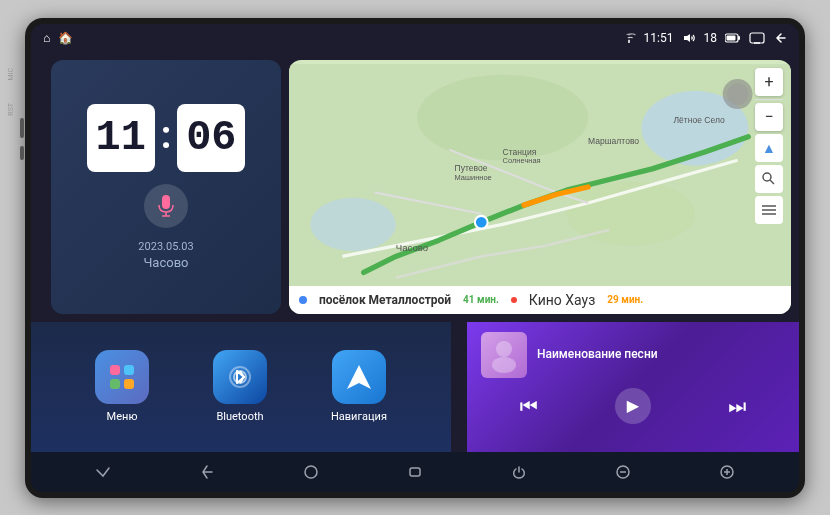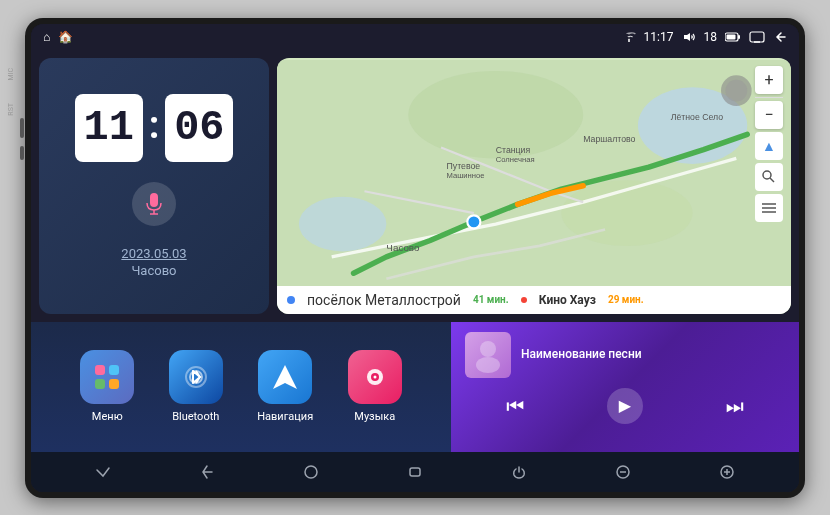--- a/index.html
+++ b/index.html
@@ -81,22 +81,23 @@
     
     .clock-panel {
       width: 230px;
       background: linear-gradient(135deg, #2a3a5c, #1e2d4a);
       border-radius: 12px;
       display: flex;
       flex-direction: column;
       align-items: center;
       justify-content: center;
       padding: 4px;
-      gap: 20px;
+      gap: 12px;
       flex-shrink: 0;
+      margin-left: 12px;
     }
 
     .clock-display {
       display: flex;
       gap: 6px;
       align-items: center;
     }
 
     .clock-block {
       background: white;
@@ -130,23 +131,22 @@
       color: #ff6b9d;
       font-size: 20px;
     }
 
     .date-info {
       text-align: center;
       color: #a0b4d0;
     }
 
     .date-info .date {
-      font-size: 13px;
+      font-size: 11px;
       margin-bottom: 2px;
-      text-decoration: underline;
     }
 
     .date-info .day {
       font-size: 13px;
     }
 
     
     .map-panel {
       flex: 1;
       border-radius: 12px;
@@ -271,20 +271,21 @@
     }
 
     
     .music-player {
       flex: 1;
       background: linear-gradient(135deg, #7c3aed, #4c1d95, #5b21b6);
       display: flex;
       flex-direction: column;
       padding: 10px 14px;
       gap: 6px;
+      margin-left: 16px;
     }
 
     .music-info {
       display: flex;
       align-items: center;
       gap: 10px;
     }
 
     .album-art {
       width: 46px;
@@ -407,21 +408,21 @@
         <span class="status-icon">🏠</span>
       </div>
       <div class="status-right">
 
         <svg width="14" height="12" viewBox="0 0 14 12">
           <path d="M7 9.5 L8.2 8.1 A2 2 0 0 0 5.8 8.1 Z" fill="white"></path>
           <path d="M7 6.5 Q8.8 5.2 10.2 6.5 L11 5.5 Q8.8 3.8 5.2 5.5 Z" fill="white" opacity="0.8"></path>
           <path d="M7 3.5 Q10.5 1.5 13 3.5 L13.8 2.3 Q10.2 0 3.8 2.3 Z" fill="white" opacity="0.6"></path>
           <circle cx="7" cy="10" r="1" fill="white"></circle>
         </svg>
-        <span style="color:white; font-size:12px;">11:17</span>
+        <span style="color:white; font-size:12px;">11:51</span>
 
         <svg width="14" height="12" viewBox="0 0 14 12">
           <polygon points="2,4 5,4 8,2 8,10 5,8 2,8" fill="white"></polygon>
           <path d="M9.5 4.5 Q11 6 9.5 7.5" stroke="white" fill="none" stroke-width="1.2"></path>
           <path d="M11 3 Q13.5 6 11 9" stroke="white" fill="none" stroke-width="1.2"></path>
         </svg>
         <span style="color:white; font-size:12px;">18</span>
 
         <svg width="16" height="10" viewBox="0 0 16 10">
           <rect x="0" y="1" width="13" height="8" rx="2" fill="none" stroke="white" stroke-width="1.2"></rect>
@@ -515,24 +516,24 @@
                 <svg width="16" height="14" viewBox="0 0 16 14">
                   <line x1="1" y1="3" x2="15" y2="3" stroke="#555" stroke-width="1.5"></line>
                   <line x1="1" y1="7" x2="15" y2="7" stroke="#555" stroke-width="1.5"></line>
                   <line x1="1" y1="11" x2="15" y2="11" stroke="#555" stroke-width="1.5"></line>
                 </svg>
               </div>
             </div>
             
             <div class="map-bottom-bar">
               <div class="map-dot"></div>
-              <span style="font-size:14px; color:#333;">посёлок Металлострой</span>
+              <span style="font-size:12px; color:#333;font-weight:bold;">посёлок Металлострой</span>
               <span style="font-size:10px; color:#4caf50; font-weight:bold;">41 мин.</span>
               <div style="width:6px; height:6px; background:#f44336; border-radius:50%;"></div>
-              <span style="font-size:12px; color:#333;font-weight:bold;">Кино Хауз</span>
+              <span style="font-size:14px; color:#333;">Кино Хауз</span>
               <span style="font-size:10px; color:#ff9800; font-weight:bold;">29 мин.</span>
             </div>
           </div>
         </div>
       </div>
 
       <div class="bottom-section">
 
         <div class="app-icons">
 
@@ -564,30 +565,20 @@
 
           <div class="app-icon">
             <div class="app-icon-img icon-nav">
               <svg width="32" height="32" viewBox="0 0 32 32">
                 <path d="M16 4 L28 28 L16 22 L4 28 Z" fill="white"></path>
               </svg>
             </div>
             <span class="app-label">Навигация</span>
           </div>
 
-          <div class="app-icon">
-            <div class="app-icon-img icon-music">
-              <svg width="32" height="32" viewBox="0 0 32 32">
-                <circle cx="16" cy="16" r="8" fill="white" opacity="0.9"></circle>
-                <circle cx="16" cy="16" r="4" fill="#e91e63"></circle>
-                <circle cx="16" cy="16" r="1.5" fill="white"></circle>
-              </svg>
-            </div>
-            <span class="app-label">Музыка</span>
-          </div>
         </div>
 
         <div class="music-player">
           <div class="music-info">
             <div class="album-art">
               <div class="album-art-img">
 
                 <svg width="40" height="40" viewBox="0 0 40 40">
                   <circle cx="20" cy="14" r="8" fill="rgba(255,255,255,0.3)"></circle>
                   <ellipse cx="20" cy="30" rx="12" ry="8" fill="rgba(255,255,255,0.3)"></ellipse>

